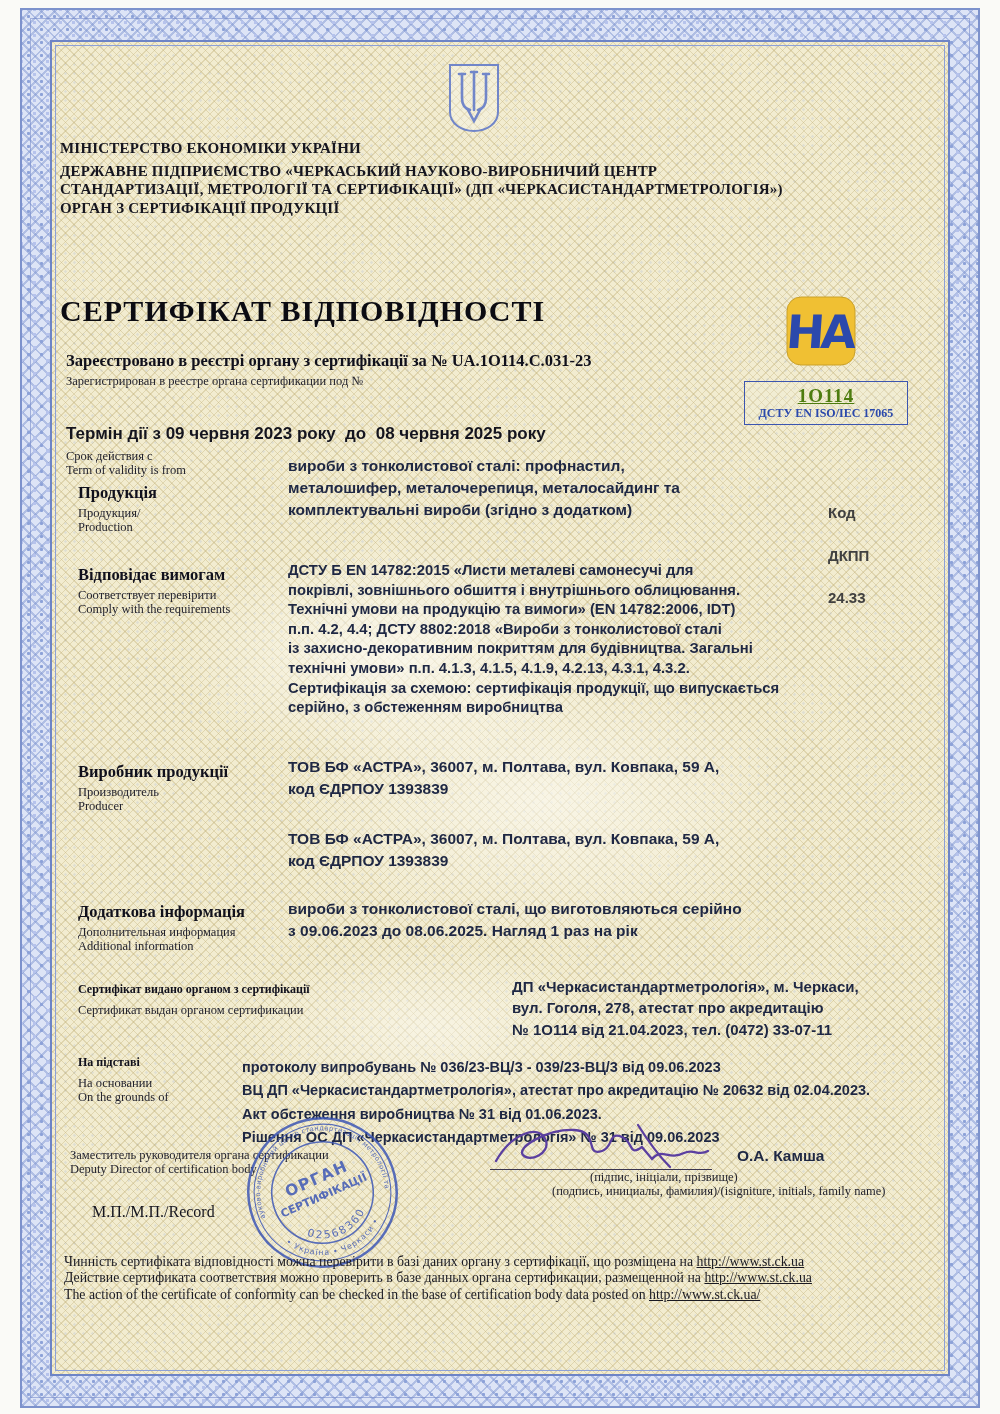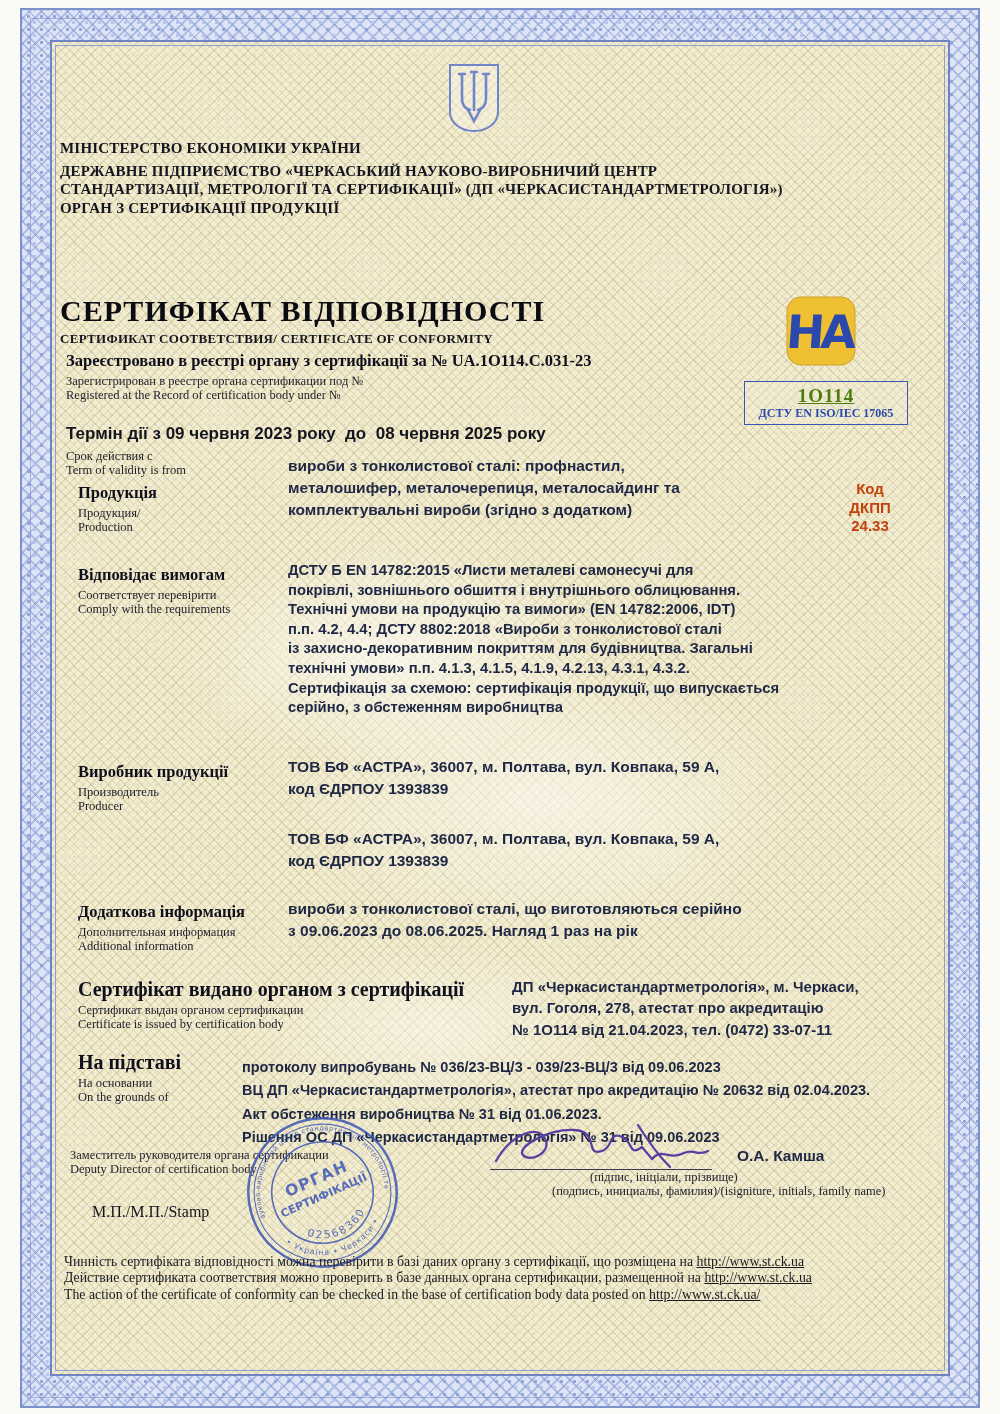--- a/index.html
+++ b/index.html
@@ -35,29 +35,29 @@
       radial-gradient(ellipse 300px 160px at 38% 46%,rgba(252,250,242,.8),rgba(252,250,242,0) 70%),
       radial-gradient(ellipse 360px 200px at 55% 57%,rgba(252,250,242,.65),rgba(252,250,242,0) 72%),
       radial-gradient(ellipse 260px 120px at 42% 74%,rgba(252,250,242,.55),rgba(252,250,242,0) 70%);}
 
   .abs{position:absolute;}
   .ctr{text-align:left;}
   .hdr{font:700 15px/18.5px "Liberation Serif",serif;color:#15151f;letter-spacing:.2px;}
   .title{font:700 30px/32px "Liberation Serif",serif;color:#0b0b12;letter-spacing:1px;}
   .subtitle{font:700 13px/15px "Liberation Serif",serif;color:#15151f;margin-top:4px;letter-spacing:.3px;}
   .lbl{font:700 16.5px/19px "Liberation Serif",serif;color:#10101c;margin-bottom:4px;}
-  .lbl-lg{font-size:20px;}
+  .lbl-lg{font-size:12px;}
   .sub{font:400 12.5px/14px "Liberation Serif",serif;color:#23232e;}
   .val{font:700 15.5px/22px "Liberation Sans",sans-serif;color:#1e2743;white-space:pre-line;}
   .val-sm{font:700 14.8px/19.6px "Liberation Sans",sans-serif;color:#1e2743;white-space:pre-line;}
   .val-md{font:700 15px/21.3px "Liberation Sans",sans-serif;color:#1e2743;white-space:pre-line;}
   .val-gr{font:700 14.5px/23.4px "Liberation Sans",sans-serif;color:#1e2743;white-space:pre;}
   .reg-main{font:700 16.5px/19px "Liberation Serif",serif;color:#10101c;margin-bottom:4px;}
   .term-main{font:700 17px/20px "Liberation Sans",sans-serif;color:#14141e;white-space:pre;margin-bottom:5px;}
-  .code{font:700 15px/18.5px "Liberation Sans",sans-serif;color:#c2410c;text-align:center;}
+  .code{font:700 15px/18.5px "Liberation Sans",sans-serif;color:#404040;margin-top:24px;}
   .acc-box{border:1.5px solid #3b55b0;text-align:center;padding:3px 2px 4px 2px;background:rgba(240,238,220,.25);}
   .acc-num{font:700 19px/21px "Liberation Serif",serif;color:#4d7c0f;letter-spacing:1px;text-decoration:underline;}
   .acc-std{font:700 12px/14px "Liberation Serif",serif;color:#2b49ac;}
   .mp{font:400 16px/18px "Liberation Serif",serif;color:#15151f;}
   .name{font:700 15.5px/18px "Liberation Sans",sans-serif;color:#1e2743;}
   .note{font:400 12.5px/14px "Liberation Serif",serif;color:#23232e;}
   .foot{font:400 13.8px/16.4px "Liberation Serif",serif;color:#191922;}
   .u{text-decoration:underline;}
   .sigline{border-top:1.6px solid #3a3550;width:222px;height:0;}
   .stamp{opacity:.82;transform:rotate(-14deg);}
@@ -82,36 +82,34 @@
 
   <div class="abs ctr" style="left:60px;top:139px;width:860px;">
     <div class="hdr" style="margin-bottom:4px;">МІНІСТЕРСТВО ЕКОНОМІКИ УКРАЇНИ</div>
     <div class="hdr">ДЕРЖАВНЕ ПІДПРИЄМСТВО «ЧЕРКАСЬКИЙ НАУКОВО-ВИРОБНИЧИЙ ЦЕНТР</div>
     <div class="hdr">СТАНДАРТИЗАЦІЇ, МЕТРОЛОГІЇ ТА СЕРТИФІКАЦІЇ» (ДП «ЧЕРКАСИСТАНДАРТМЕТРОЛОГІЯ»)</div>
     <div class="hdr">ОРГАН З СЕРТИФІКАЦІЇ ПРОДУКЦІЇ</div>
   </div>
 
   <div class="abs ctr" style="left:60px;top:295px;width:860px;">
     <div class="title">СЕРТИФІКАТ ВІДПОВІДНОСТІ</div>
-    <div class="subtitle">СЕРТИФИКАТ СООТВЕТСТВИЯ/ CERTIFICATE OF CONFORMITY</div>
   </div>
 
   <svg class="abs" style="left:785px;top:295px;" width="72" height="72" viewBox="0 0 72 72">
     <rect x="2" y="2" width="68" height="68" rx="14" fill="#f0c033" stroke="#caa12a" stroke-width="1"></rect>
     <text x="37" y="53" text-anchor="middle" font-family="DejaVu Sans, sans-serif" font-weight="bold" font-size="46" fill="#2b49ac" letter-spacing="-4" transform="skewX(-4)">НА</text>
   </svg>
   <div class="abs acc-box" style="left:744px;top:381px;width:158px;">
     <div class="acc-num">1О114</div>
     <div class="acc-std">ДСТУ EN ISO/ІЕС 17065</div>
   </div>
 
   <div class="abs" style="left:66px;top:351px;width:660px;">
     <div class="reg-main">Зареєстровано в реєстрі органу з сертифікації за № UA.1О114.С.031-23</div>
     <div class="sub">Зарегистрирован в реестре органа сертификации под №</div>
-    <div class="sub">Registered at the Record of certification body under №</div>
   </div>
 
   <div class="abs" style="left:66px;top:424px;width:700px;">
     <div class="term-main">Термін дії з 09 червня 2023 року  до  08 червня 2025 року</div>
     <div class="sub">Срок действия с</div>
     <div class="sub">Term of validity is from</div>
   </div>
 
   <div class="abs" style="left:78px;top:483px;width:200px;">
     <div class="lbl">Продукція</div>
@@ -156,41 +154,40 @@
     <div class="lbl">Додаткова інформація</div>
     <div class="sub">Дополнительная информация</div>
     <div class="sub">Additional information</div>
   </div>
   <div class="abs val" style="left:288px;top:898px;width:620px;">вироби з тонколистової сталі, що виготовляються серійно
 з 09.06.2023 до 08.06.2025. Нагляд 1 раз на рік</div>
 
   <div class="abs" style="left:78px;top:980px;width:420px;">
     <div class="lbl lbl-lg">Сертифікат видано органом з сертифікації</div>
     <div class="sub">Сертификат выдан органом сертификации</div>
-    <div class="sub">Certificate is issued by certification body</div>
   </div>
   <div class="abs val-md" style="left:512px;top:976px;width:420px;">ДП «Черкасистандартметрологія», м. Черкаси,
 вул. Гоголя, 278, атестат про акредитацію
 № 1О114 від 21.04.2023, тел. (0472) 33-07-11</div>
 
   <div class="abs" style="left:78px;top:1053px;width:150px;">
     <div class="lbl lbl-lg">На підставі</div>
     <div class="sub">На основании</div>
     <div class="sub">On the grounds of</div>
   </div>
   <div class="abs val-gr" style="left:242px;top:1056px;">протоколу випробувань № 036/23-ВЦ/3 - 039/23-ВЦ/3 від 09.06.2023
 ВЦ ДП «Черкасистандартметрологія», атестат про акредитацію № 20632 від 02.04.2023.
 Акт обстеження виробництва № 31 від 01.06.2023.
 Рішення ОС ДП «Черкасистандартметрологія» № 31 від 09.06.2023</div>
 
   <div class="abs" style="left:70px;top:1148px;width:400px;">
     <div class="sub">Заместитель руководителя органа сертификации</div>
     <div class="sub">Deputy Director of certification body</div>
   </div>
-  <div class="abs mp" style="left:92px;top:1203px;">М.П./М.П./Stamp</div>
+  <div class="abs mp" style="left:92px;top:1203px;">М.П./М.П./Record</div>
 
   <svg class="abs" style="left:488px;top:1115px;" width="235" height="60" viewBox="0 0 235 60">
     <g fill="none" stroke="#5b3fa0" stroke-width="2.3" stroke-linecap="round">
       <path d="M8,46 C24,18 52,8 58,26 C62,38 42,48 35,40 C28,32 60,14 86,15 C112,16 96,42 114,36 C126,32 120,16 134,22 C146,27 140,42 154,32 L164,44 C174,32 180,46 196,38 C206,33 210,42 220,36"></path>
       <path d="M150,10 C160,26 170,40 182,52"></path>
     </g>
   </svg>
   <div class="abs sigline" style="left:490px;top:1169px;"></div>
   <div class="abs name" style="left:737px;top:1147px;">О.А. Камша</div>
   <div class="abs note ctr" style="left:590px;top:1170px;width:250px;">(підпис, ініціали, прізвище)</div>

